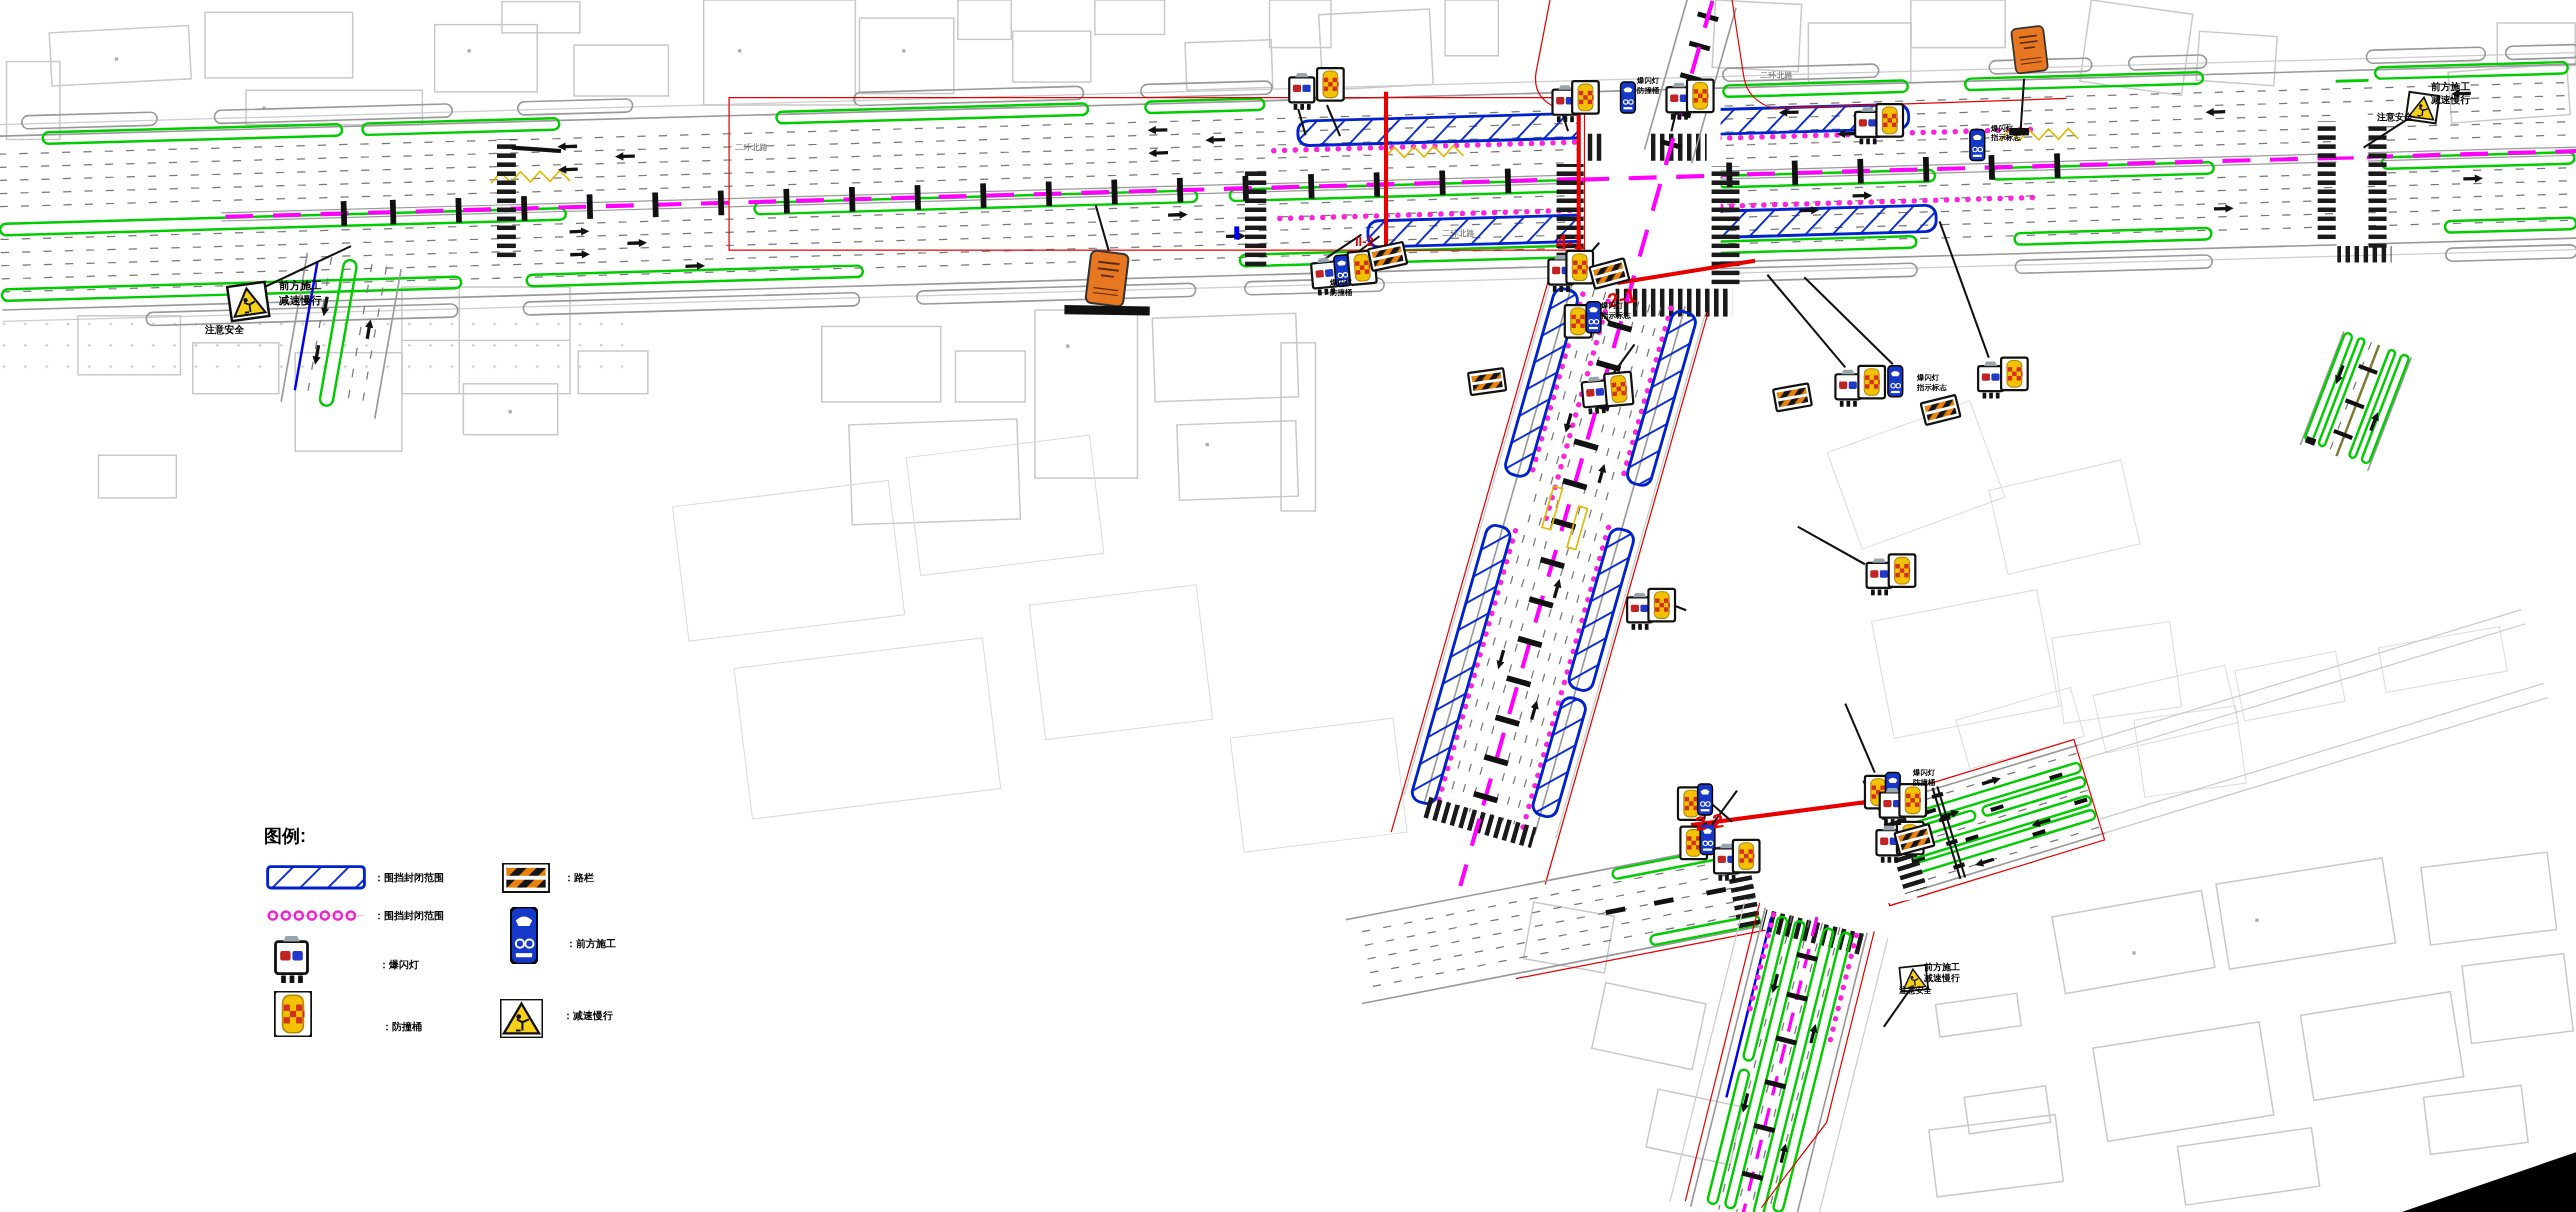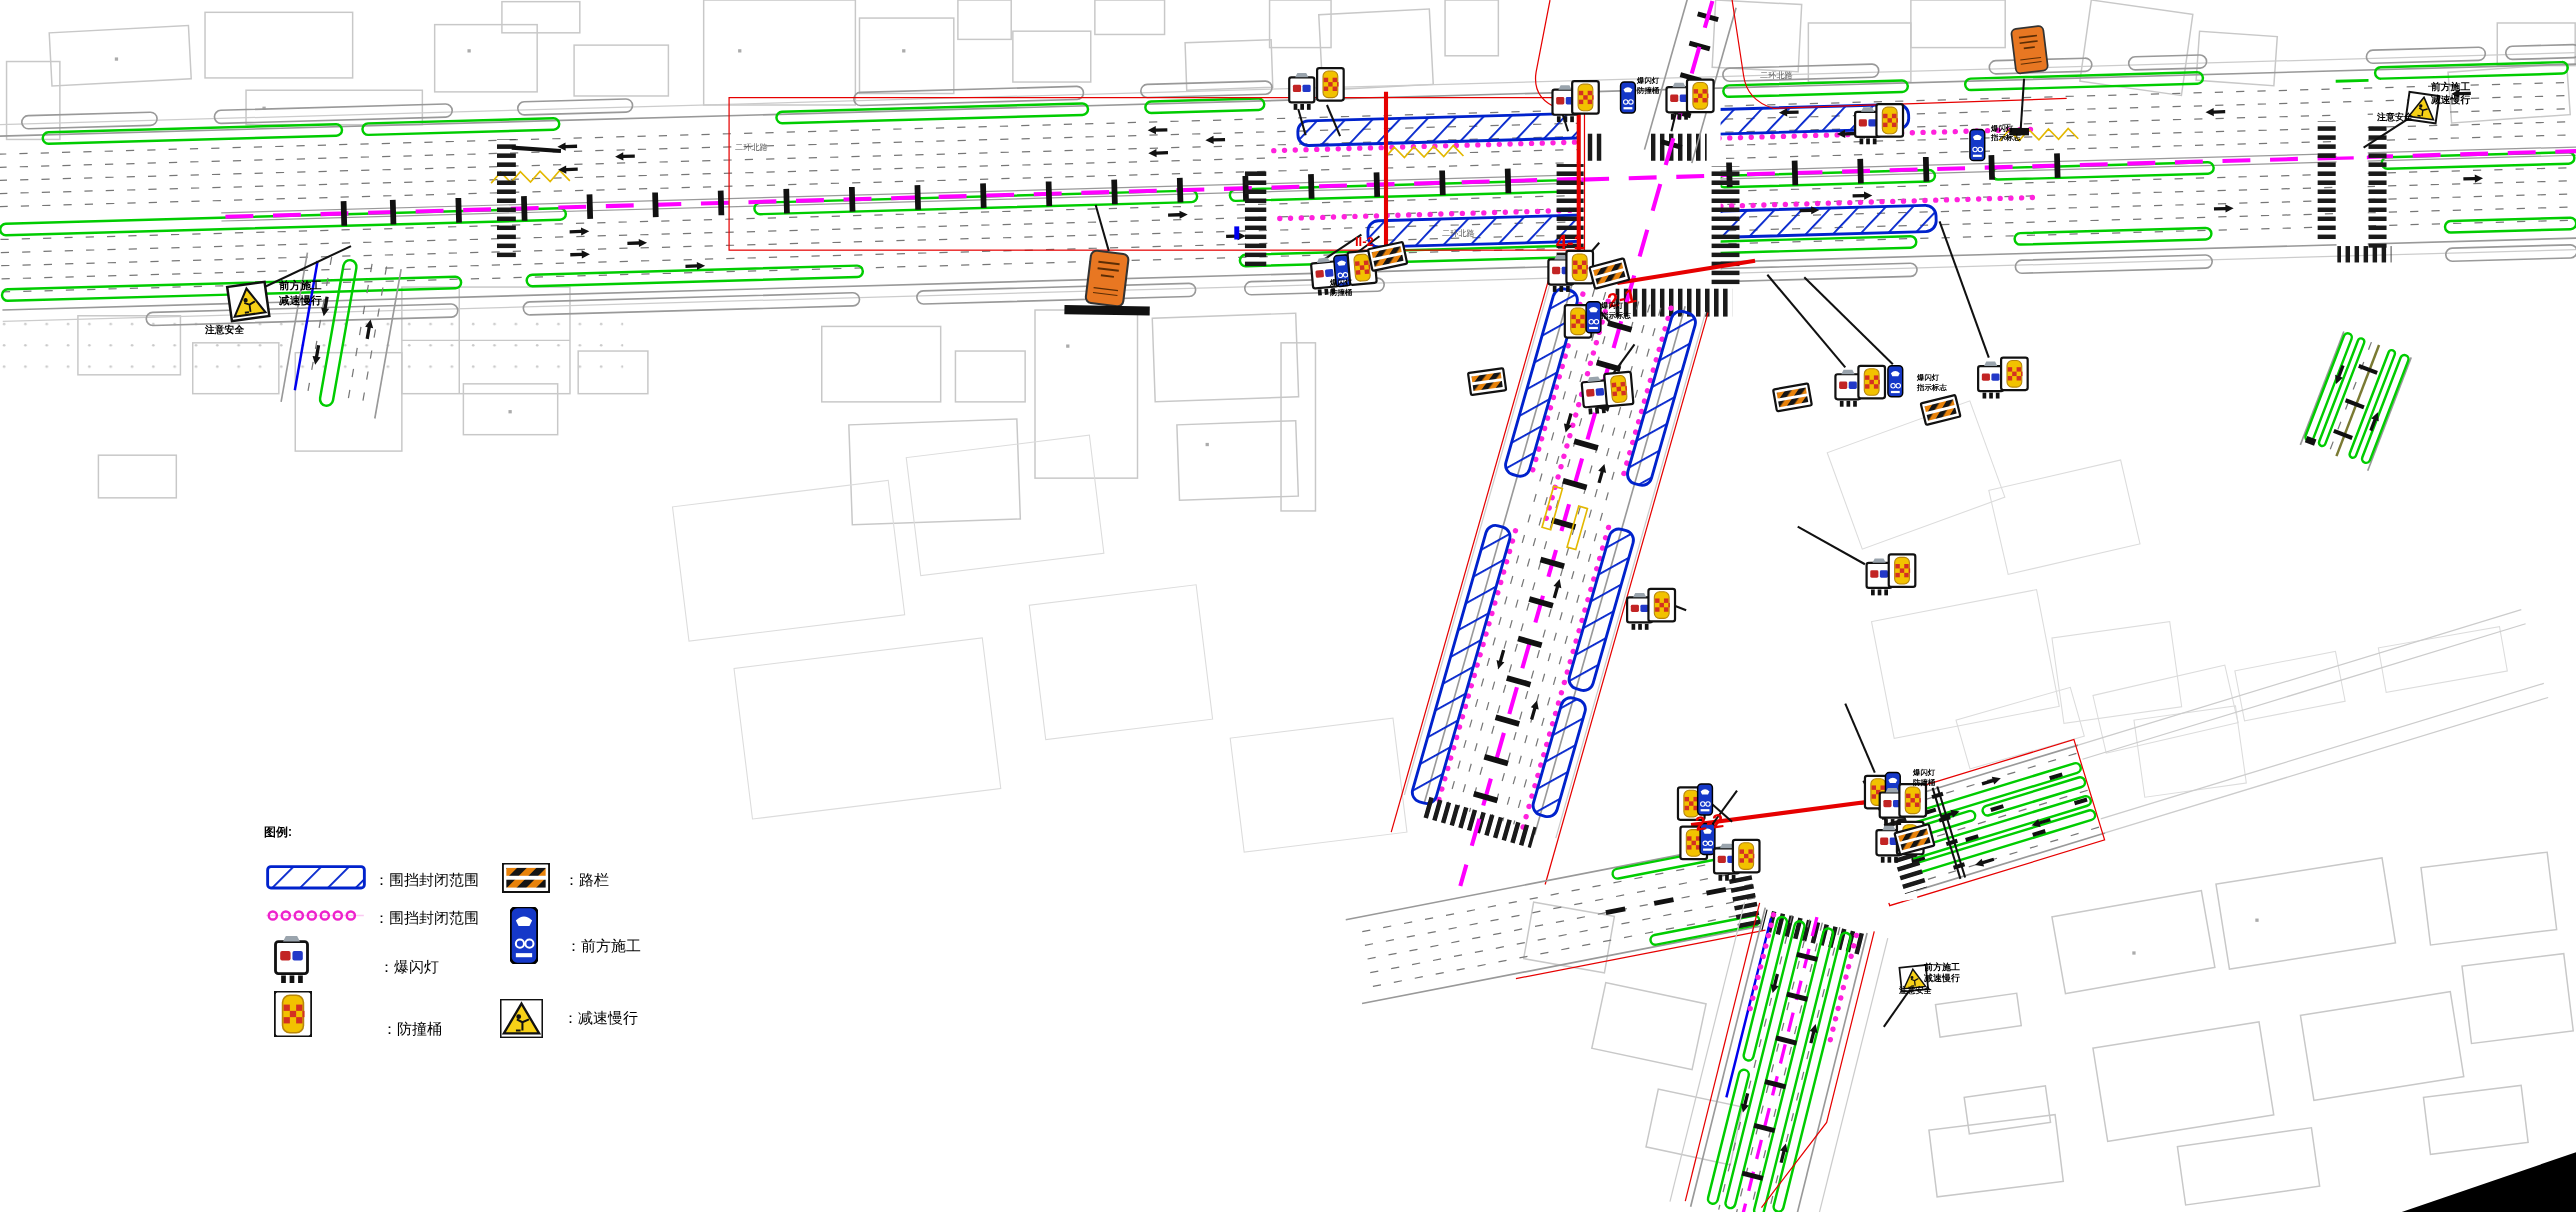--- a/index.html
+++ b/index.html
@@ -25,23 +25,23 @@
   .tk{fill:#111}
   .lead{stroke:#111;stroke-width:2.5;fill:none}
   .yz{stroke:#E3B800;stroke-width:2;fill:none}
   .ol{stroke:#7A7A33;stroke-width:3;fill:none}
   
   .ov{position:absolute;white-space:nowrap;font-weight:bold;color:#000;transform-origin:left top;line-height:1;}
   .sec{color:#E60000;font-weight:bold;}
   .rn{color:#555;font-weight:normal;}
   
   .legend{position:absolute;left:264px;top:817px;width:410px;height:246px;}
-  .legend .hd{position:absolute;left:0;top:6.6px;font-size:12px;font-weight:bold;}
+  .legend .hd{position:absolute;left:0;top:6.6px;font-size:18px;font-weight:bold;}
   .lgi{position:absolute;display:block;}
-  .lgt{position:absolute;font-size:15px;font-weight:normal;white-space:nowrap;}
+  .lgt{position:absolute;font-size:10px;font-weight:bold;white-space:nowrap;}
 </style>
 </head>
 <body>
 
 <div class="stage">
 <svg class="map" width="2576" height="1213" viewBox="0 0 3141 1479">
 <defs>
   <pattern id="bh" width="24" height="24" patternUnits="userSpaceOnUse" patternTransform="rotate(45)">
     <line x1="0" y1="0" x2="0" y2="24" stroke="#0022CC" stroke-width="4.5"></line>
   </pattern>

